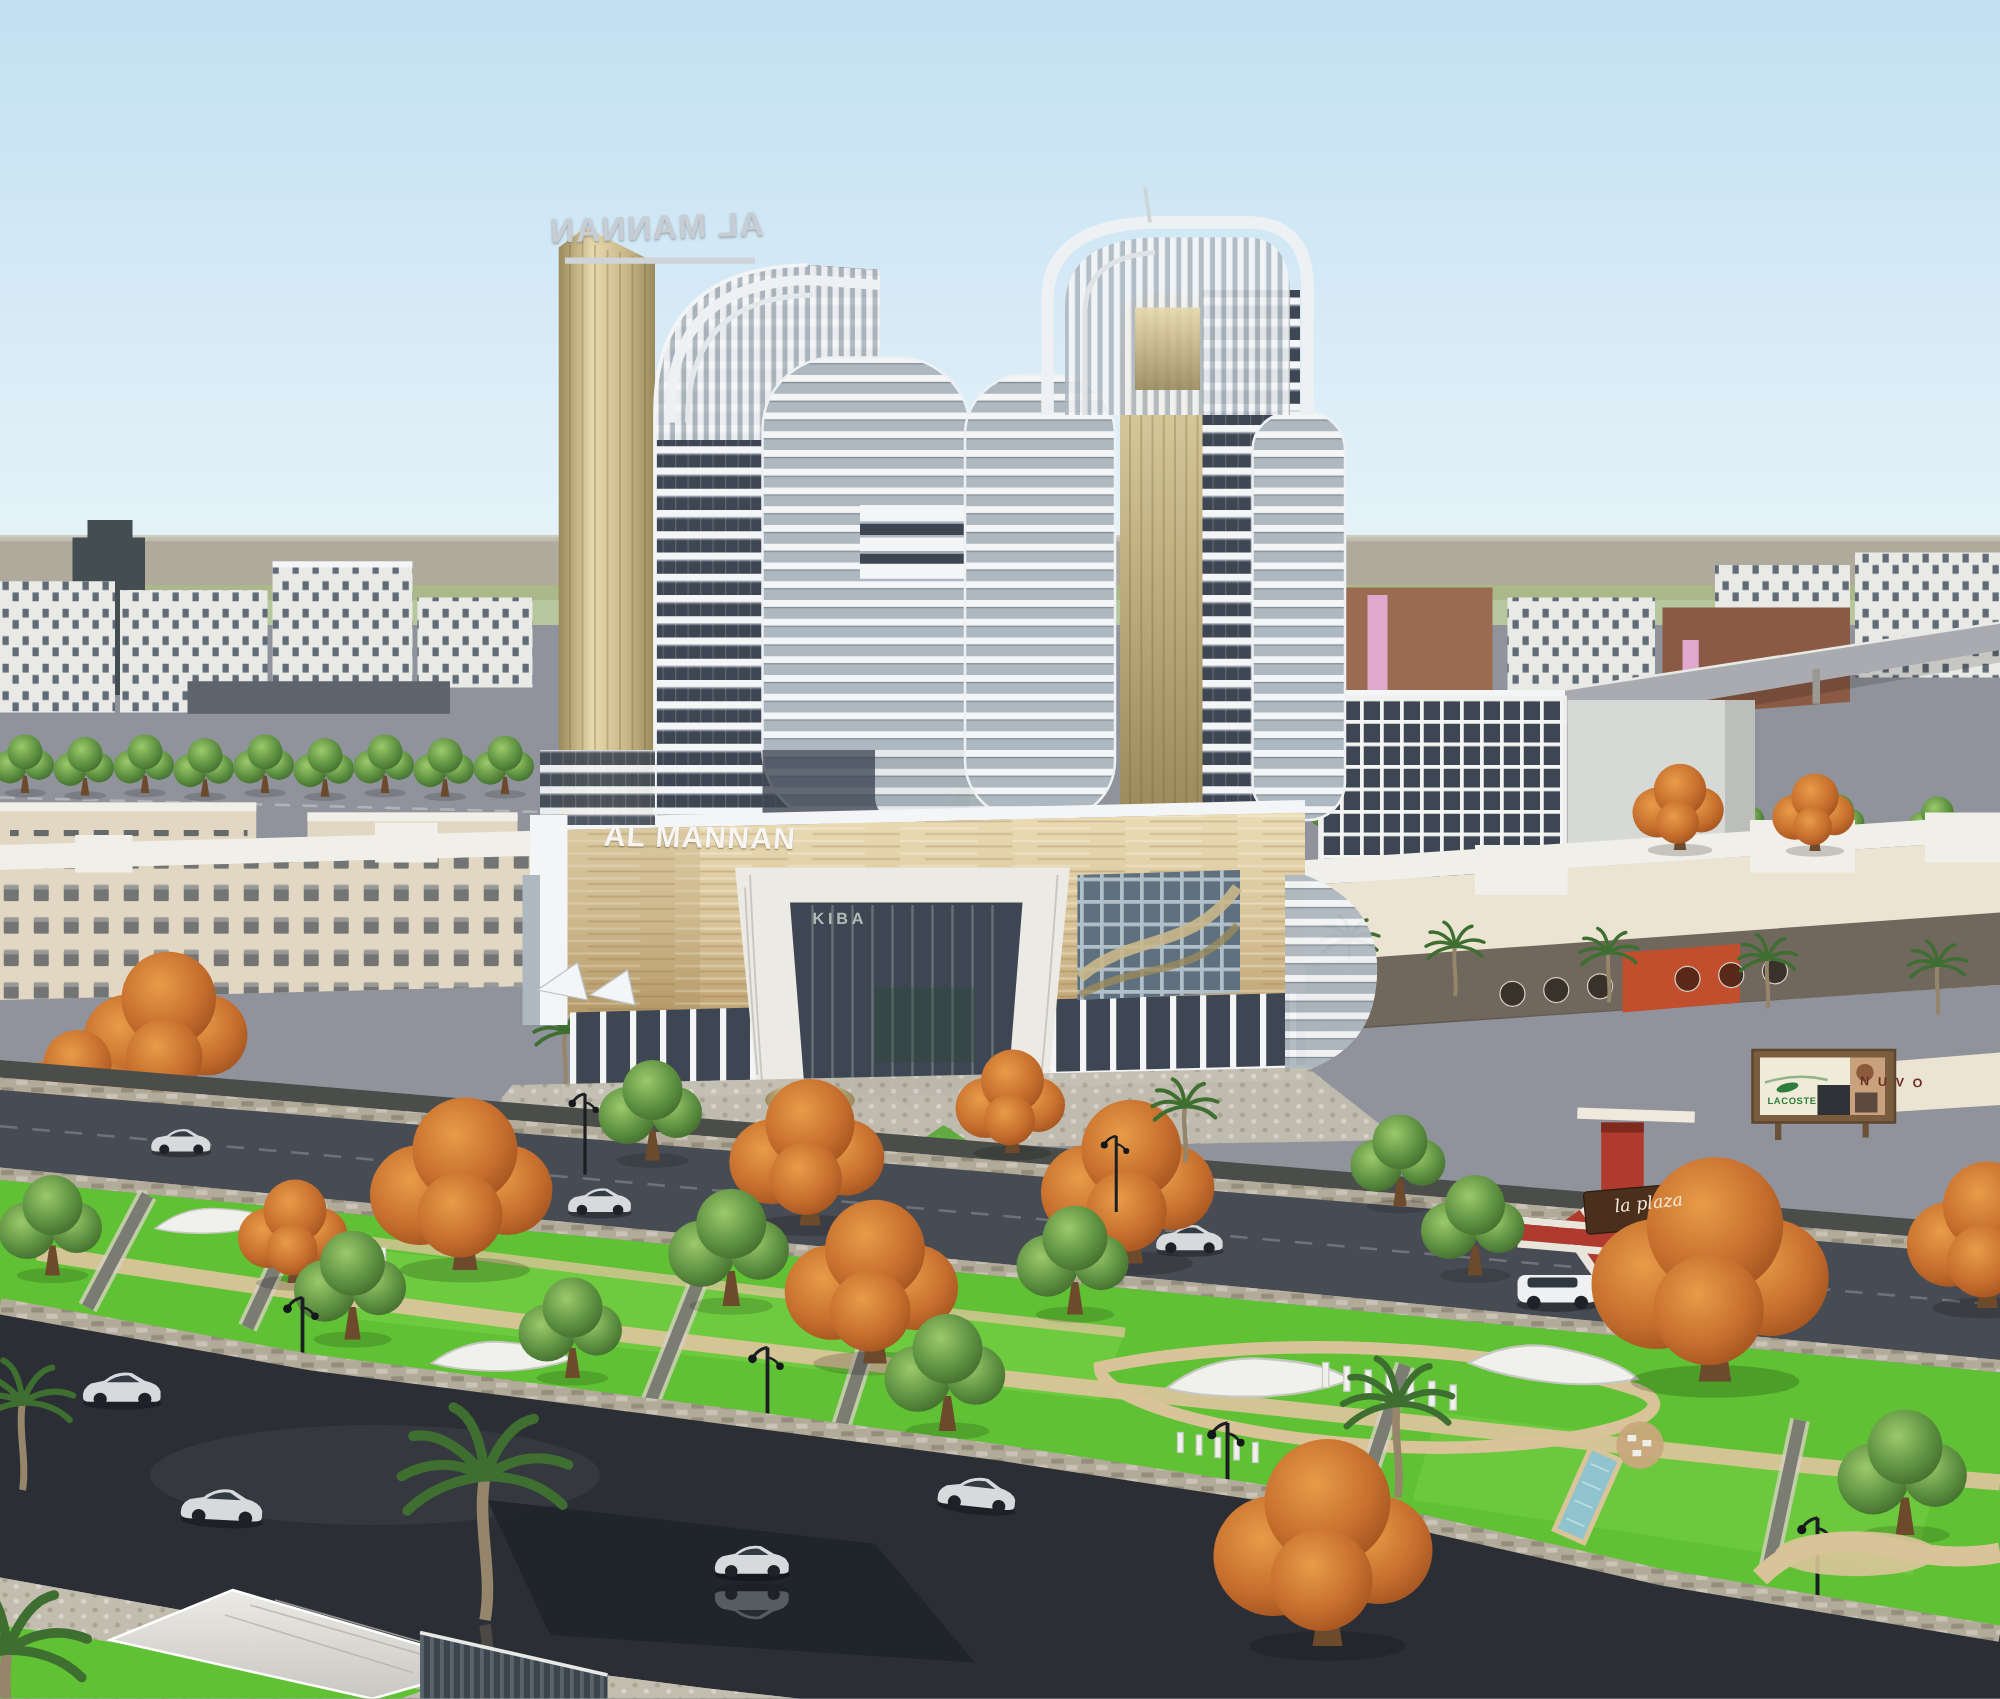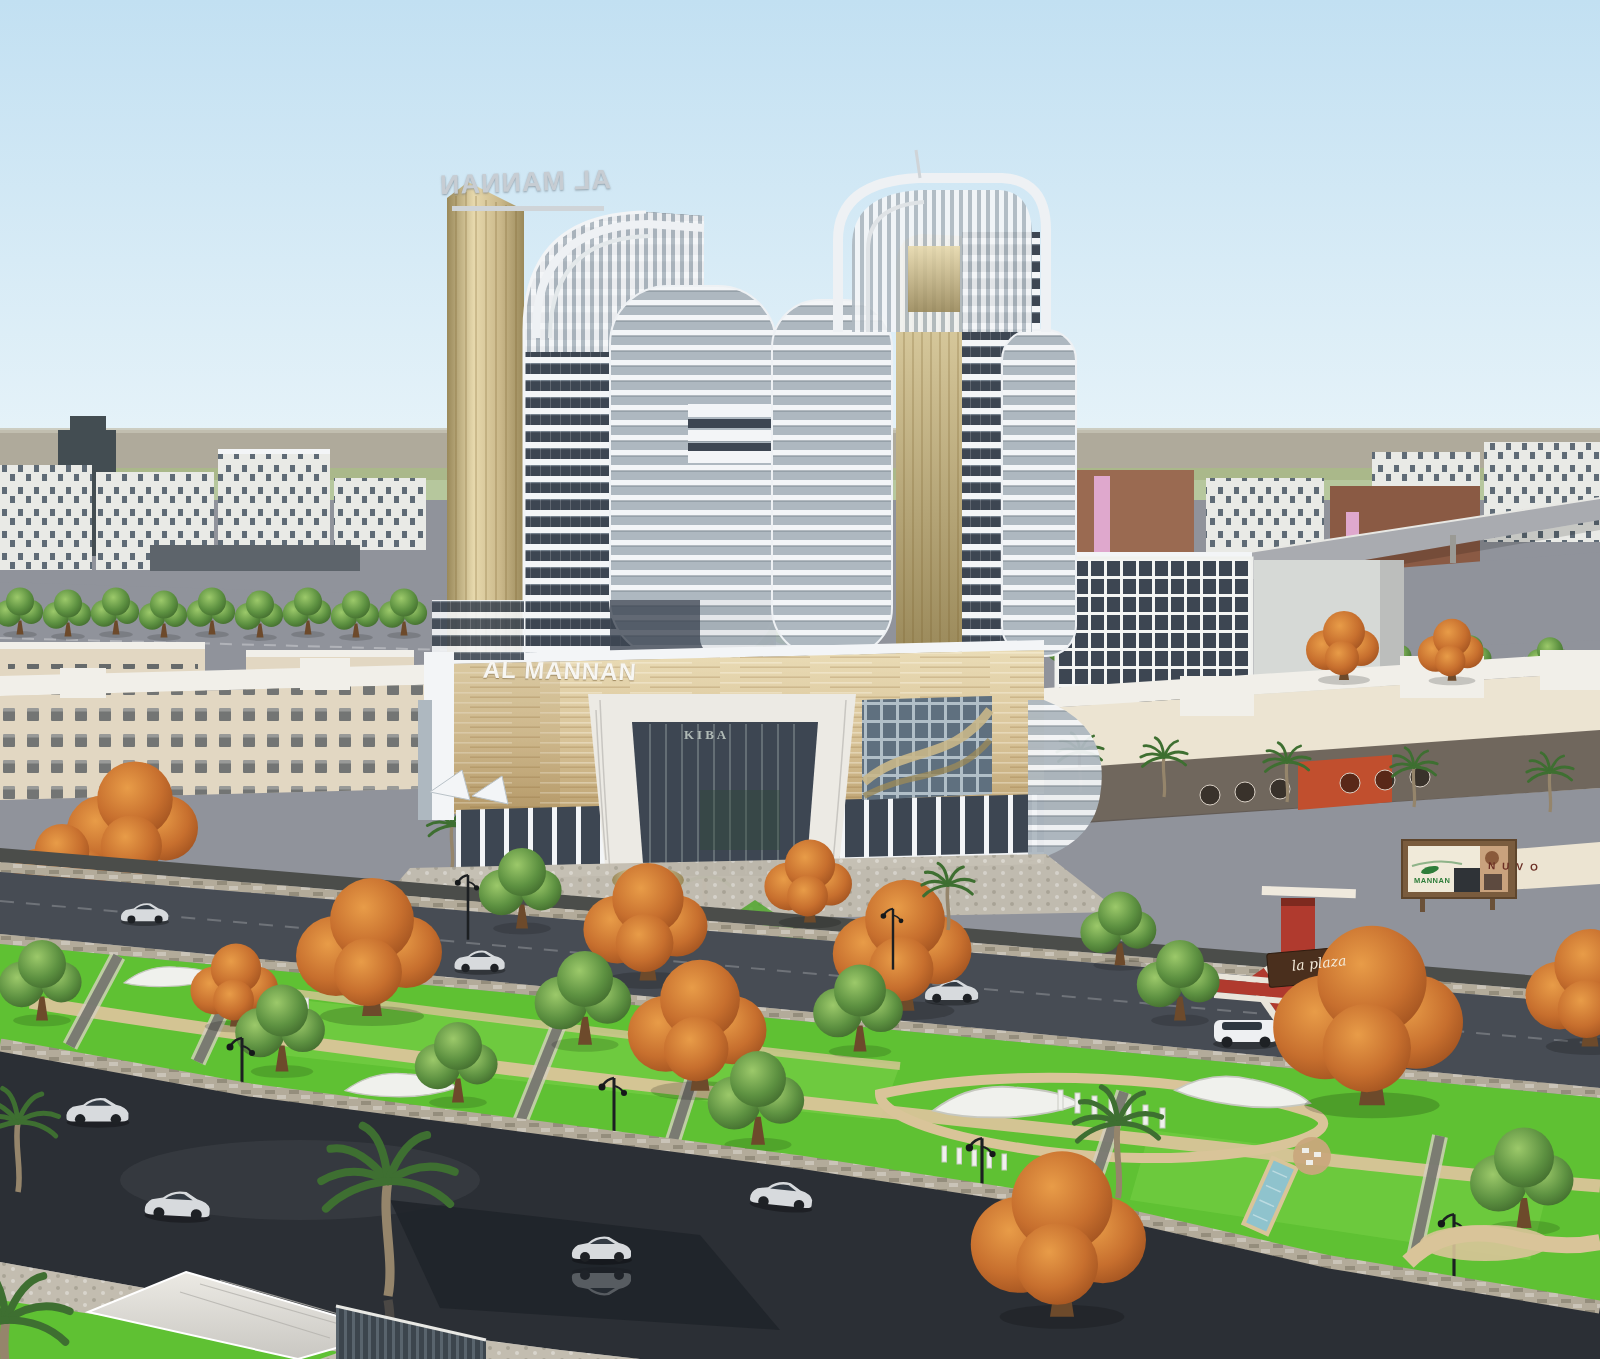--- a/index.html
+++ b/index.html
@@ -20,22 +20,22 @@
   .f-lac{fill:var(--lacoste-green)} .f-board{fill:var(--board-brown)}
   .s-palm{stroke:var(--palm)} .s-ptrunk{stroke:var(--palm-trunk)} .s-sand{stroke:var(--sand)}
   
   .ovl{position:absolute;white-space:nowrap;pointer-events:none;}
   .rooftop-sign{left:449px;top:167px;width:162px;text-align:center;font-weight:bold;font-size:27px;
     color:var(--sign-metal,#c7cdd3);letter-spacing:1px;transform:scaleX(-1) rotate(2deg);
     text-shadow:0 1px 2px rgba(90,100,110,.55);}
   .podium-sign{left:483px;top:657px;width:152px;font-weight:bold;font-size:24px;
     color:var(--sign-white,#f7f6f2);letter-spacing:1px;transform:rotate(1deg) skewX(-3deg);
     text-shadow:0 1px 1px rgba(120,95,50,.65),0 0 3px rgba(255,255,255,.35);}
-  .entrance-sign{left:684px;top:727px;font-weight:600;font-size:13px;color:#cdd8d0;
-    letter-spacing:3px;opacity:.8;font-family:Liberation Serif, serif;}
+  .entrance-sign{left:650px;top:727px;font-weight:600;font-size:13px;color:#cdd8d0;
+    letter-spacing:3px;opacity:.8;}
   .billboard-brand{left:1414px;top:876px;width:64px;font-weight:bold;font-size:7.5px;
     color:var(--lacoste-green,#2e7d3a);letter-spacing:.5px;text-align:left;}
   .parapet-sign{left:1488px;top:862px;width:112px;font-weight:bold;font-size:10px;
     color:var(--nuvo-color,#6b2e24);letter-spacing:7px;transform:rotate(2deg);}
   .script-sign{left:1276px;top:955px;width:86px;text-align:center;font-family:"DejaVu Serif",serif;
     font-style:italic;font-size:14px;color:var(--script-color,#f3ead9);transform:rotate(-6deg);}
 </style>
 </head>
 <body>
 
@@ -548,16 +548,16 @@
   <rect x="1480" y="846" width="28" height="46" fill="#c9a27d"></rect>
   <circle cx="1492" cy="858" r="7" fill="#8a5a3b"></circle>
   <rect x="1484" y="874" width="18" height="16" fill="#5d4a3f"></rect>
   <rect x="1454" y="868" width="26" height="24" fill="#2f3337"></rect>
 </g>
 </svg>
 
 <div class="ovl rooftop-sign">AL MANNAN</div>
 <div class="ovl podium-sign">AL MANNAN</div>
 <div class="ovl entrance-sign">KIBA</div>
-<div class="ovl billboard-brand">MANNAN</div>
+<div class="ovl billboard-brand">LACOSTE</div>
 <div class="ovl parapet-sign">NUVO</div>
 <div class="ovl script-sign">la plaza</div>
 </div>
 
 </body></html>

